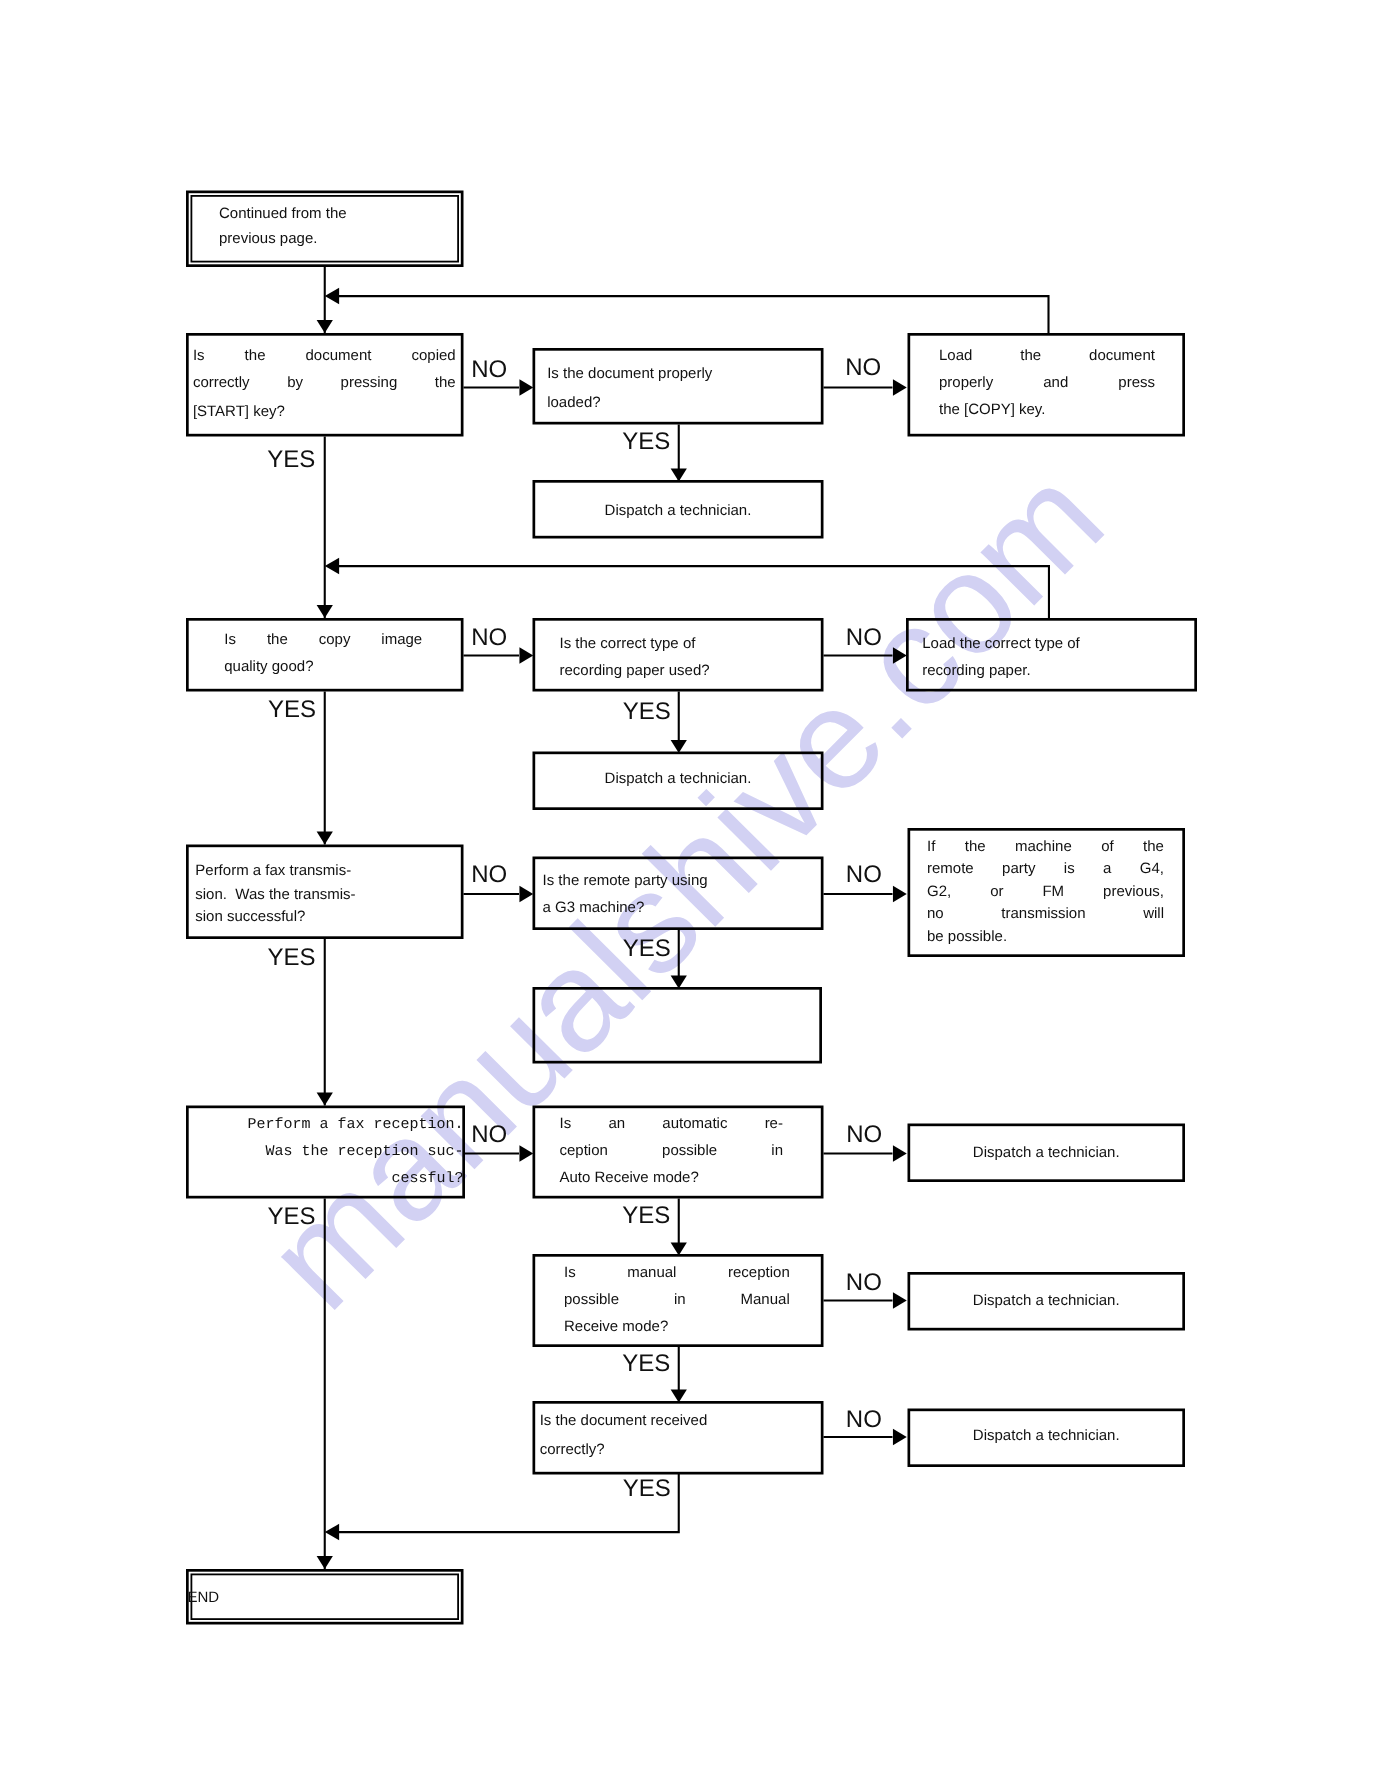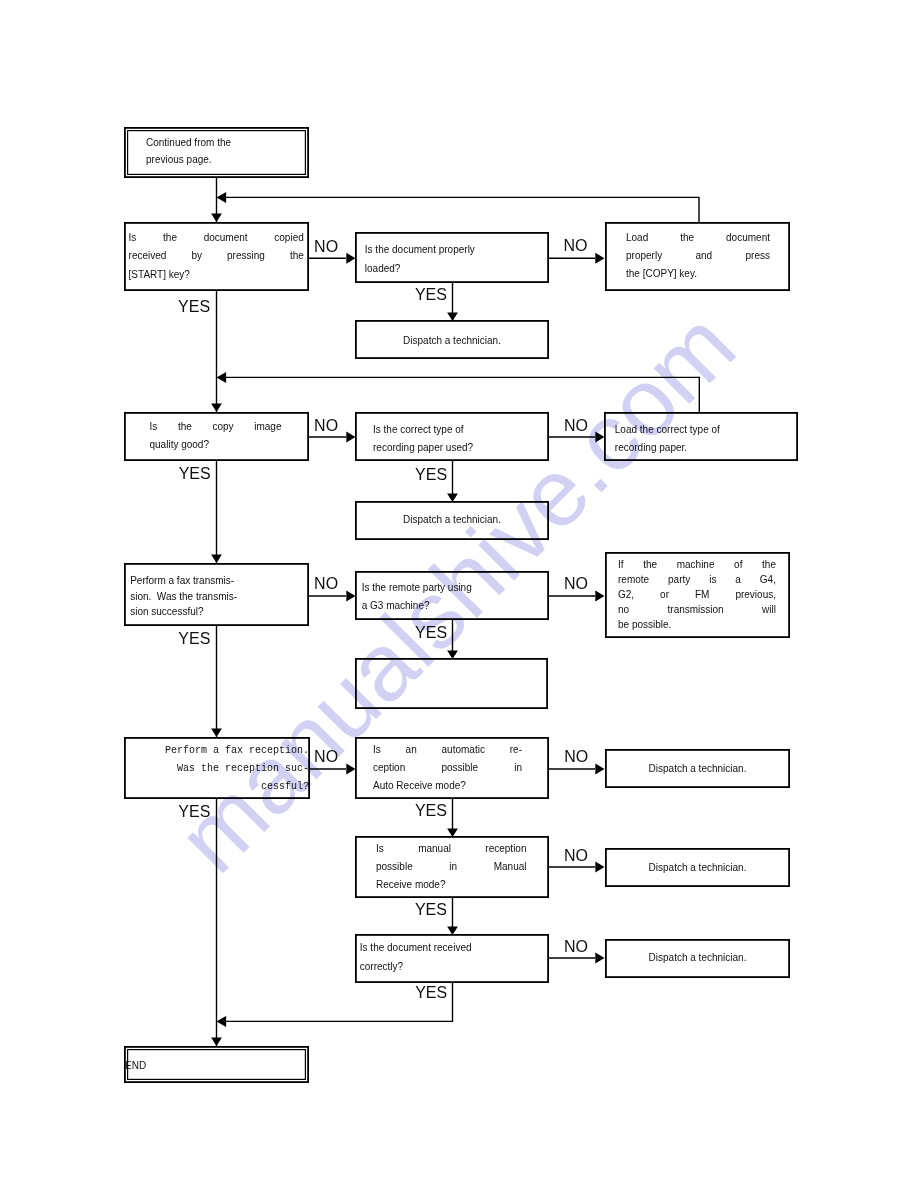--- a/index.html
+++ b/index.html
@@ -146,21 +146,21 @@
 
 <div class="box dbl" style="left:124px;top:127px;width:185px;height:51px;">
       <div class="tx" style="padding:5.7px 0px 0 21px;line-height:17.3px;text-align:left;">
         <span>Continued from the</span>
         <span>previous page.</span>
       </div>
     </div>
 <div class="box" style="left:124px;top:222px;width:185px;height:69px;">
       <div class="tx just" style="padding:6.2px 4.2px 0 3.6px;line-height:18.2px;text-align:justify;">
         <span><i>Is</i><i>the</i><i>document</i><i>copied</i></span>
-        <span><i>received</i><i>by</i><i>pressing</i><i>the</i></span>
+        <span><i>correctly</i><i>by</i><i>pressing</i><i>the</i></span>
         <span class="lastline">[START] key?</span>
       </div>
     </div>
 <div class="box" style="left:355px;top:232px;width:194px;height:51px;">
       <div class="tx" style="padding:8.0px 0px 0 8.8px;line-height:18.6px;text-align:left;">
         <span>Is the document properly</span>
         <span>loaded?</span>
       </div>
     </div>
 <div class="box" style="left:605px;top:222px;width:185px;height:69px;">

